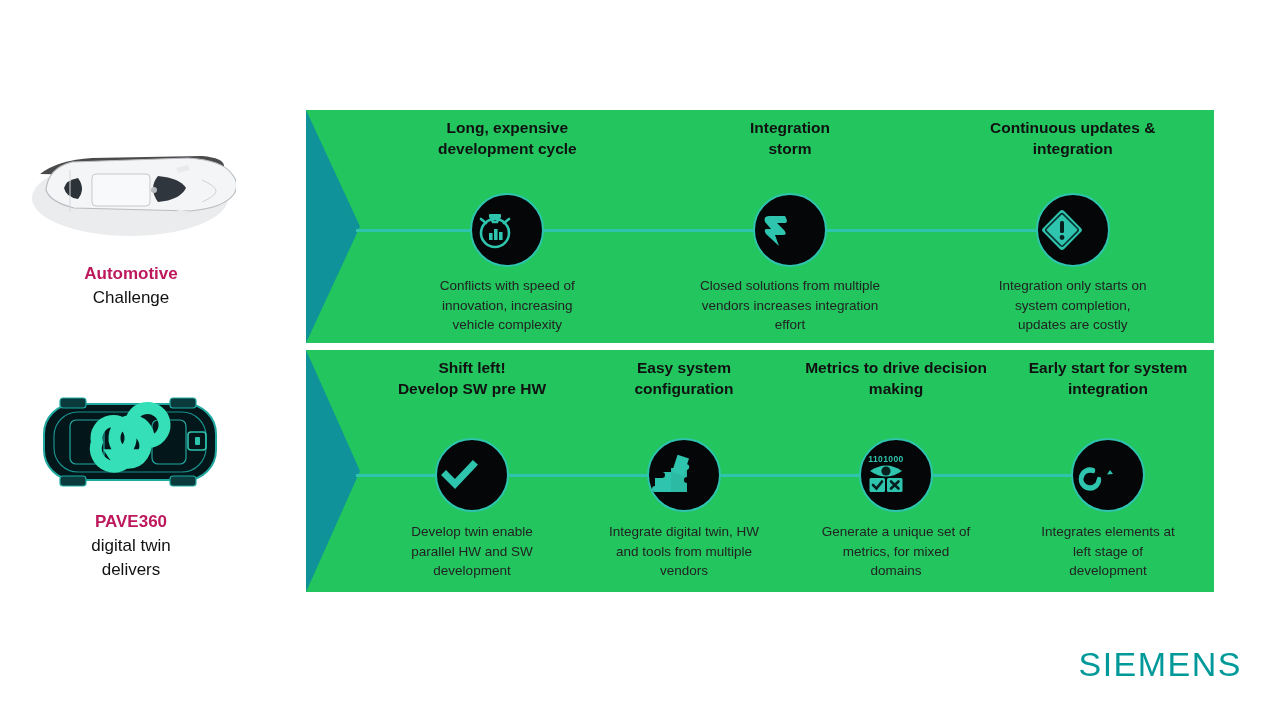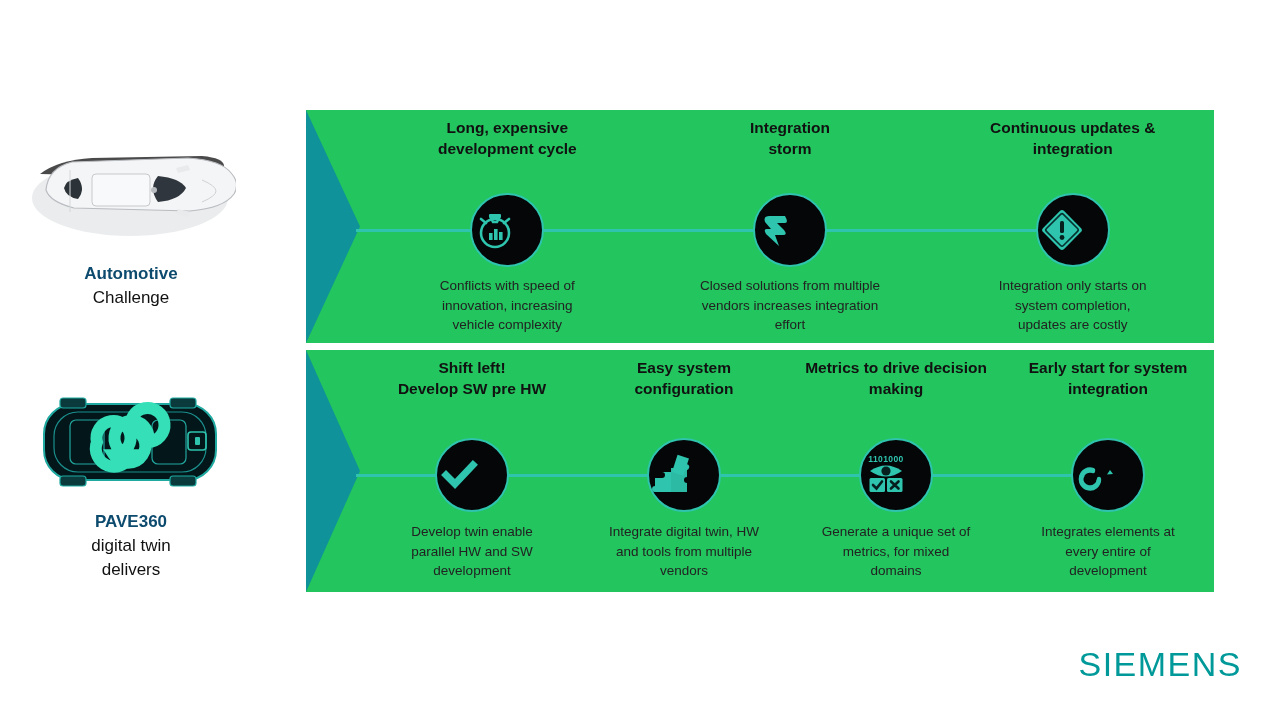--- a/index.html
+++ b/index.html
@@ -38,21 +38,21 @@
     height: 110px;
     margin: 0 auto 12px auto;
     position: relative;
   }
   .car-wrap.bottom-car { height: 108px; }
 
   .left-title {
     font-size: 17px;
     font-weight: bold;
     line-height: 1.4;
-    color: #0c4a6e;
+    color: #be185d;
   }
   .left-sub {
     font-size: 17px;
     font-weight: normal;
     line-height: 1.4;
     color: #111111;
   }
 
   
   .band {
@@ -367,19 +367,19 @@
             <g transform="translate(23,23)">
               <path d="M-3 -5 a9 9 0 1 0 6 9" fill="none" stroke="#2ec4ae" stroke-width="4.4" stroke-linecap="round"></path>
               <path d="M3 5 a9 9 0 1 1 -6 -9" fill="none" stroke="#2ec4ae" stroke-width="4.4" stroke-linecap="round"></path>
               <path d="M-14 5 l-3 -4 l6 -0.5 z" fill="#2ec4ae"></path>
               <path d="M14 -5 l3 4 l-6 0.5 z" fill="#2ec4ae"></path>
             </g>
           </svg>
         </div>
       </div>
       <div class="col-desc">Integrates elements at
-every entire of
+left stage of
 development</div>
     </div>
   </div>
 </div>
 
 <div class="siemens">SIEMENS</div>
 
 </body></html>

